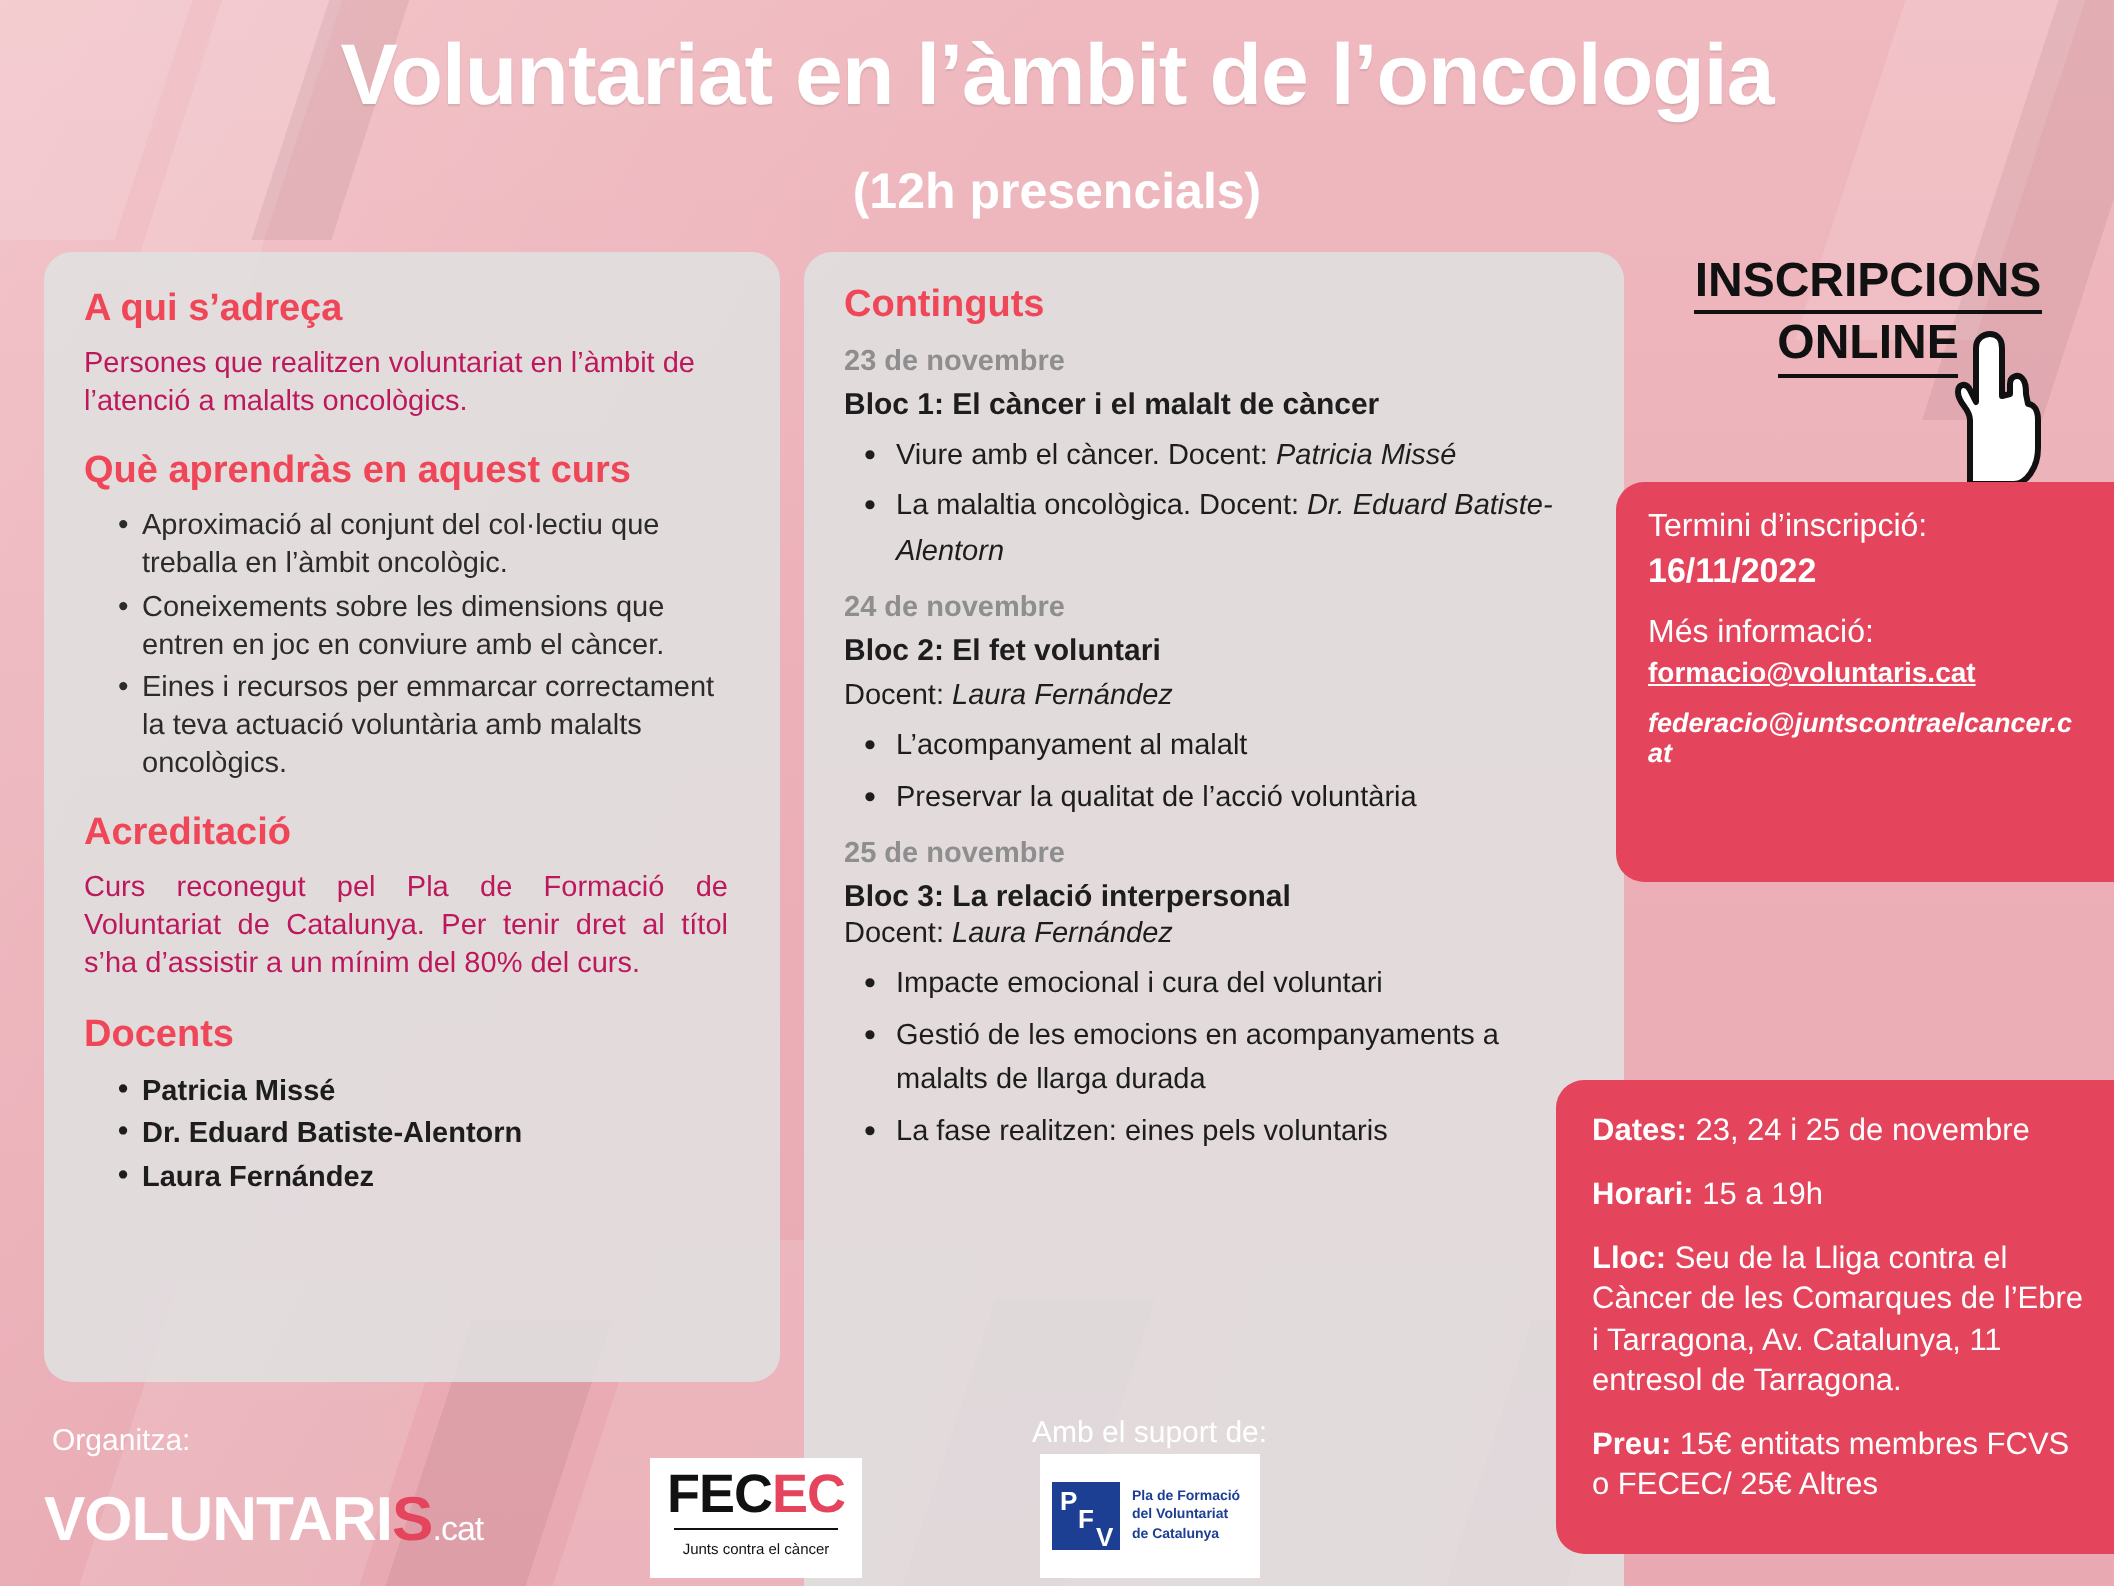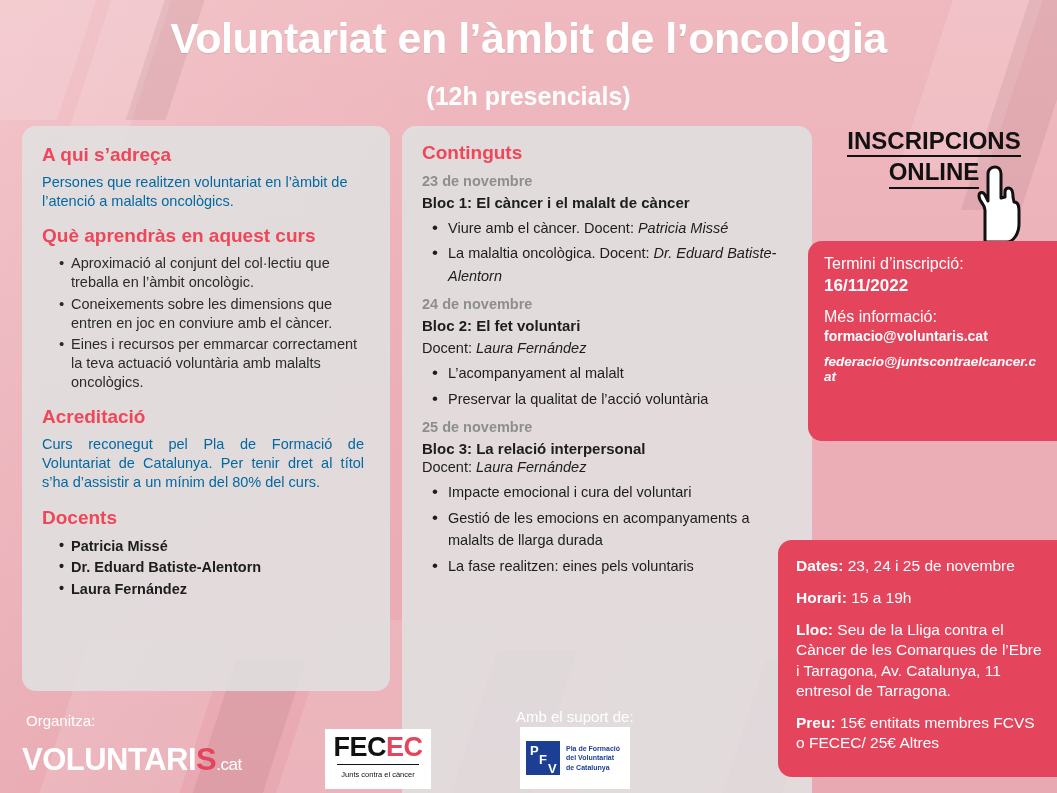--- a/index.html
+++ b/index.html
@@ -67,21 +67,21 @@
     padding: 16px 18px 10px 20px;
   }
   .h-red {
     color: #ef4658;
     font-size: 19px;
     font-weight: bold;
     margin: 0 0 7px 0;
   }
   .body-txt {
     font-size: 14.5px;
-    color: #0369a1;
+    color: #be185d;
     line-height: 1.32;
     margin: 0 6px 14px 0;
   }
   .body-txt.just { text-align: justify; }
   ul.bul {
     margin: 0 0 14px 0;
     padding-left: 17px;
     list-style: none;
   }
   ul.bul li {
@@ -181,21 +181,21 @@
     padding: 14px 14px 10px 16px;
     color: #ffffff;
   }
   .panel-pink .t1 {
     font-size: 18px; font-weight: bold; margin: 2px 0 14px 0;
   }
   .panel-pink .t2 { font-size: 16px; margin: 0 0 3px 0; }
   .panel-pink .t3 { font-size: 17px; font-weight: bold; margin: 0 0 12px 0; }
   .panel-pink .t4 { font-size: 16px; margin: 0 0 2px 0; }
   .panel-pink .mail {
-    font-size: 14px; font-weight: bold; margin: 0 0 10px 0; word-break: break-all;
+    font-size: 14px; font-weight: bold; margin: 0 0 10px 0; word-break: break-all; text-decoration: underline;
   }
   .panel-pink .mail2 {
     font-size: 13.5px; font-weight: bold; font-style: italic; word-break: break-all;
   }
   .panel-info {
     position: absolute;
     left: 778px; top: 540px;
     width: 279px; height: 237px;
     background: #e4455c;
     border-radius: 14px 0 0 14px;

